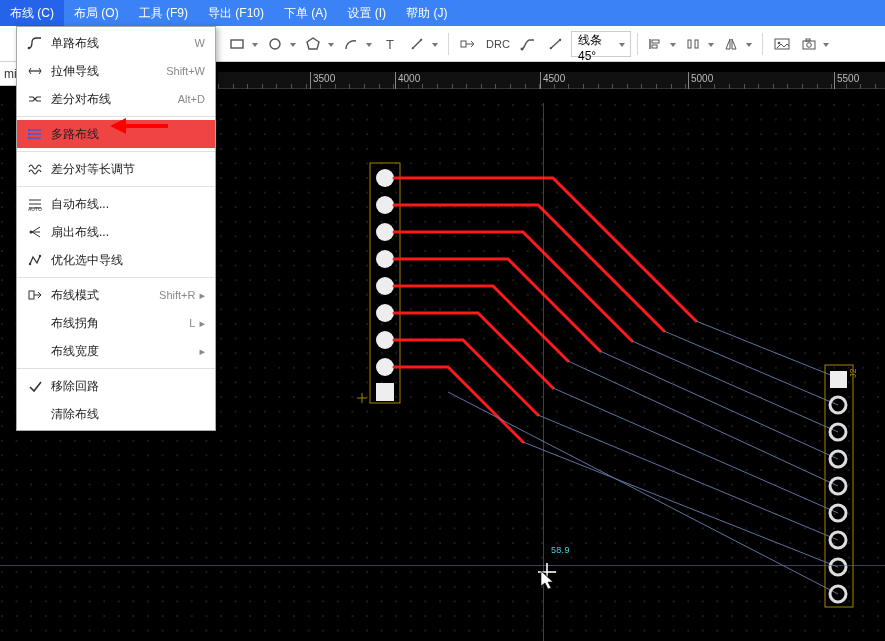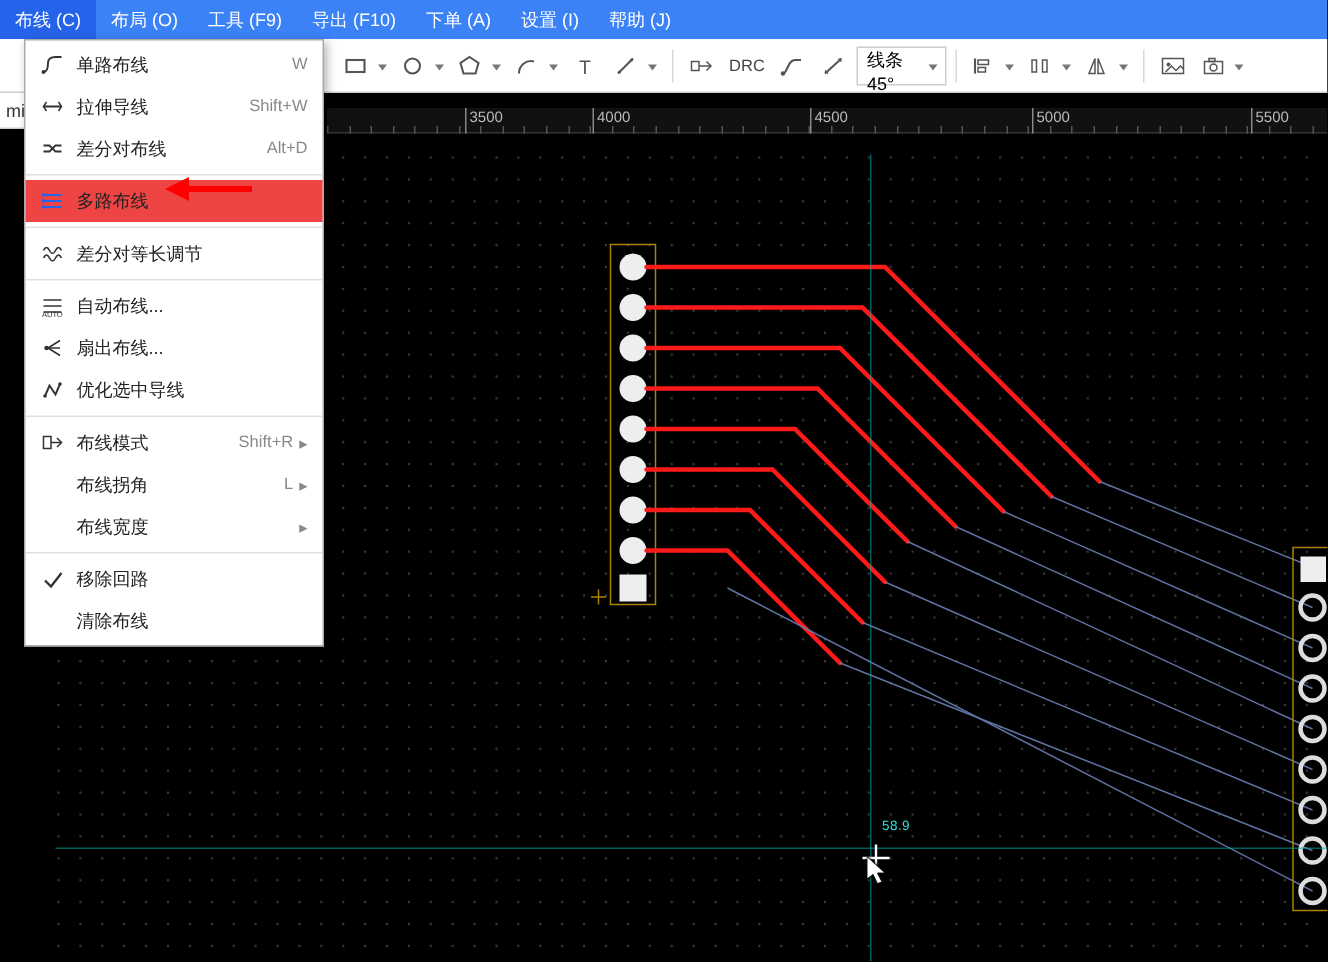--- a/index.html
+++ b/index.html
@@ -35,21 +35,21 @@
 .menu-item .mi-icon { width: 20px; height: 20px; display: flex; align-items: center; justify-content: center; color: #444; margin-right: 6px;}
 .menu-item .mi-icon svg{width:16px;height:16px;}
 .menu-item .mi-label { flex: 1; }
 .menu-item .mi-short { color: #888; font-size: 11px; }
 .menu-item .mi-arrow { color:#888; font-size:11px; margin-left:4px;}
 .menu-sep { height: 1px; background: #e0e0e0; margin: 3px 0; }
 
 .red-arrow { position:absolute; left:110px; top:116px; z-index:101;}
 .red-arrow svg{overflow:visible;}
 
-.canvas { position:absolute; left:0; top:103px; right:0; bottom:0; background:#000;margin-left:37px; }
+.canvas { position:absolute; left:0; top:103px; right:0; bottom:0; background:#000; }
 .canvas svg { position:absolute; left:0; top:0; }
 
 .cursor-cross { position:absolute; left:538px; top:460px; pointer-events:none; z-index:50;}
 .cursor-cross svg { overflow:visible;}
 .mouse-ptr { position:absolute; left:541px; top:468px; z-index:51; pointer-events:none;}
 .mouse-ptr svg{filter:drop-shadow(0 0 1px #000);}
 .crosshair-h{position:absolute;left:0;right:0;height:1px;background:#0aa;top:462px;opacity:.55;z-index:5;}
 .crosshair-v{position:absolute;top:0;bottom:0;width:1px;background:#0aa;left:543px;opacity:.55;z-index:5;}
 .anno{position:absolute;left:551px;top:442px;font-size:9px;color:#3dd;z-index:40;letter-spacing:.3px;}
 </style>

